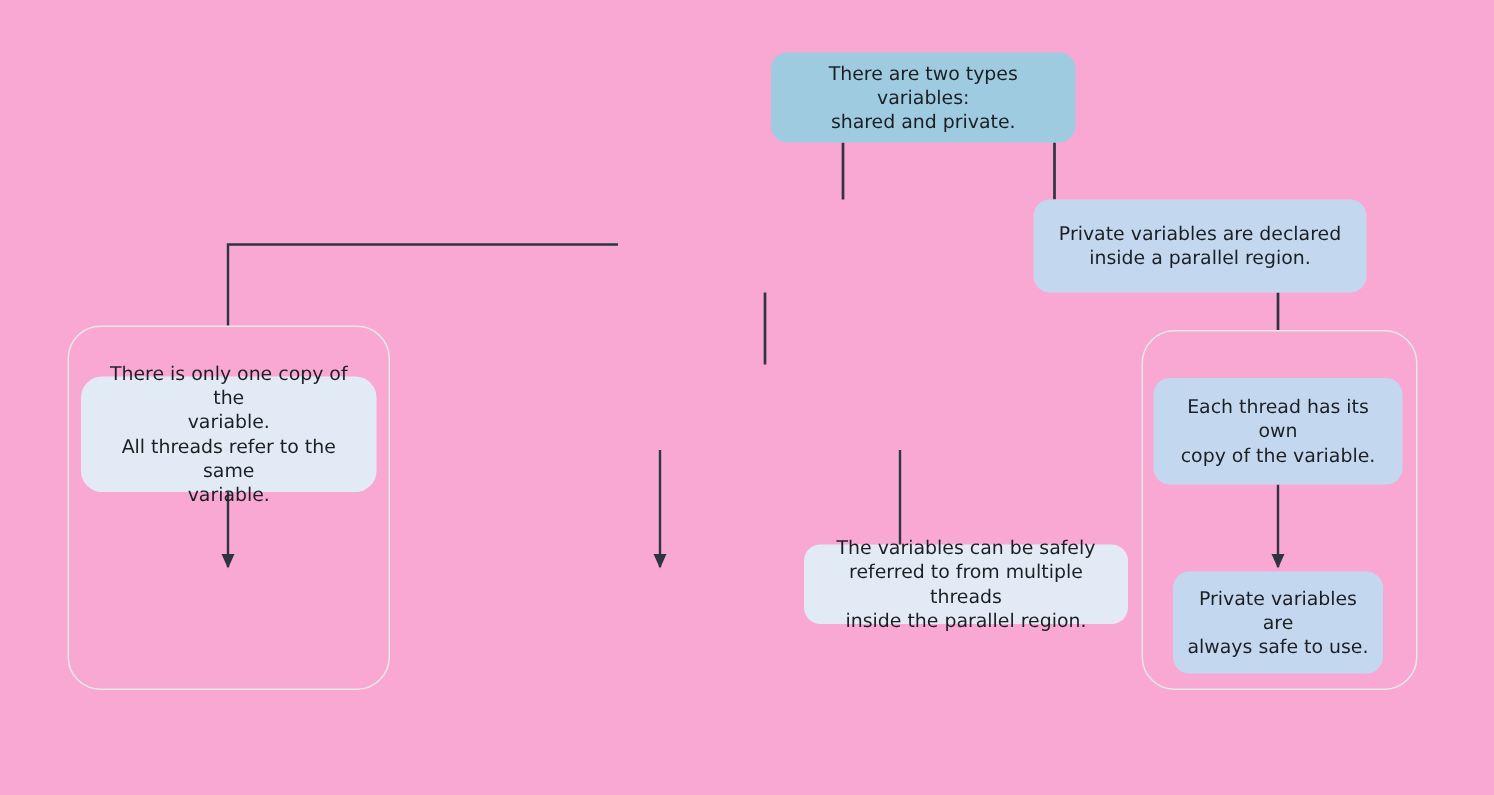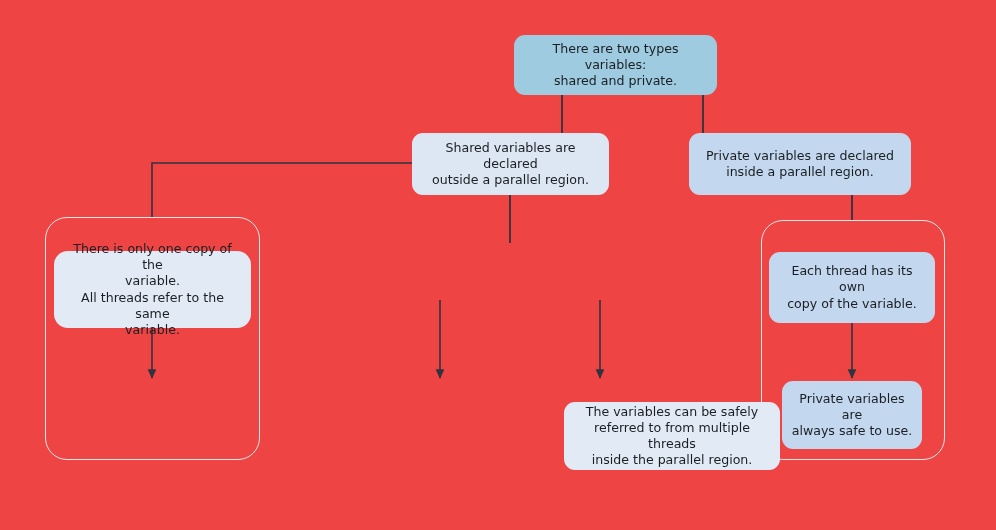--- a/index.html
+++ b/index.html
@@ -4,21 +4,21 @@
 <style>
   html, body {
     margin: 0;
     padding: 0;
     background: #000000;
   }
   #canvas {
     position: relative;
     width: 996px;
     height: 530px;
-    background: #ef4444;
+    background: #f9a8d4;
     overflow: hidden;
     font-family: "DejaVu Sans", "Liberation Sans", sans-serif;
   }
   svg.wires {
     position: absolute;
     left: 0;
     top: 0;
     width: 996px;
     height: 530px;
     pointer-events: none;
@@ -114,35 +114,33 @@
 
     <path d="M852,323 L852,378" stroke="#2f3440" stroke-width="1.6" fill="none" marker-end="url(#arrowhead)"></path>
   </svg>
 
   <div class="group-box" style="left:45px; top:217px; width:215px; height:243px;"></div>
   <div class="group-box" style="left:761px; top:220px; width:184px; height:240px;"></div>
 
   <div class="node rounded n-root" style="left:514px; top:35px; width:203px; height:60px;">There are two types variables:
 shared and private.</div>
 
-  <div class="node rounded n-mid" style="left:412px; top:133px; width:197px; height:62px;">Shared variables are declared
-outside a parallel region.</div>
 
   <div class="node rounded n-mid-right" style="left:689px; top:133px; width:222px; height:62px;">Private variables are declared
 inside a parallel region.</div>
 
 
   <div class="node rounded n-pale" style="left:54px; top:251px; width:197px; height:77px;border-radius:14px;">There is only one copy of the
 variable.
 All threads refer to the same
 variable.</div>
 
 
 
-  <div class="node rounded n-pale" style="left:536px; top:402px; width:216px; height:68px;margin-left:28px;">The variables can be safely
+  <div class="node rounded n-pale" style="left:536px; top:363px; width:216px; height:53px;">The variables can be safely
 referred to from multiple threads
 inside the parallel region.</div>
 
   <div class="node rounded n-blue" style="left:782px; top:381px; width:140px; height:68px;">Private variables are
 always safe to use.</div>
 
   <div class="node rounded n-blue" style="left:769px; top:252px; width:166px; height:71px;">Each thread has its own
 copy of the variable.</div>
 
 </div>

